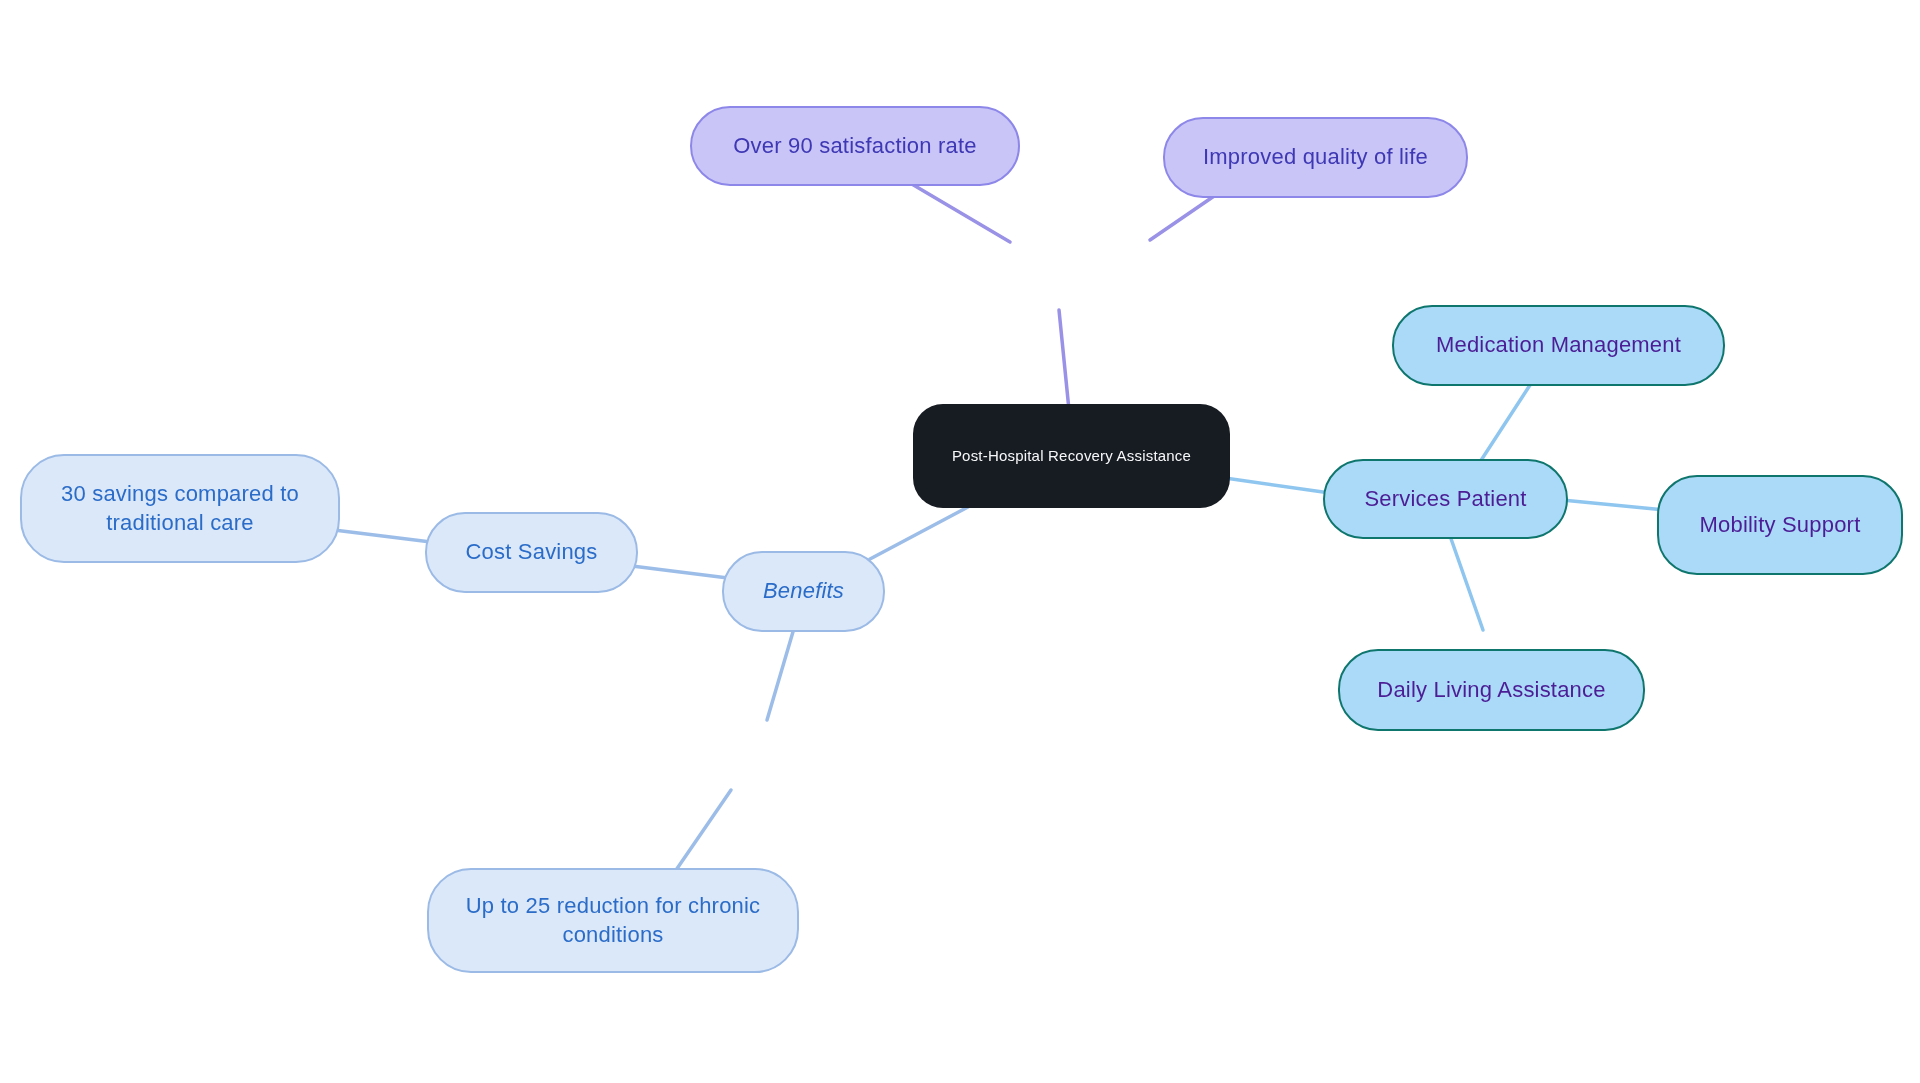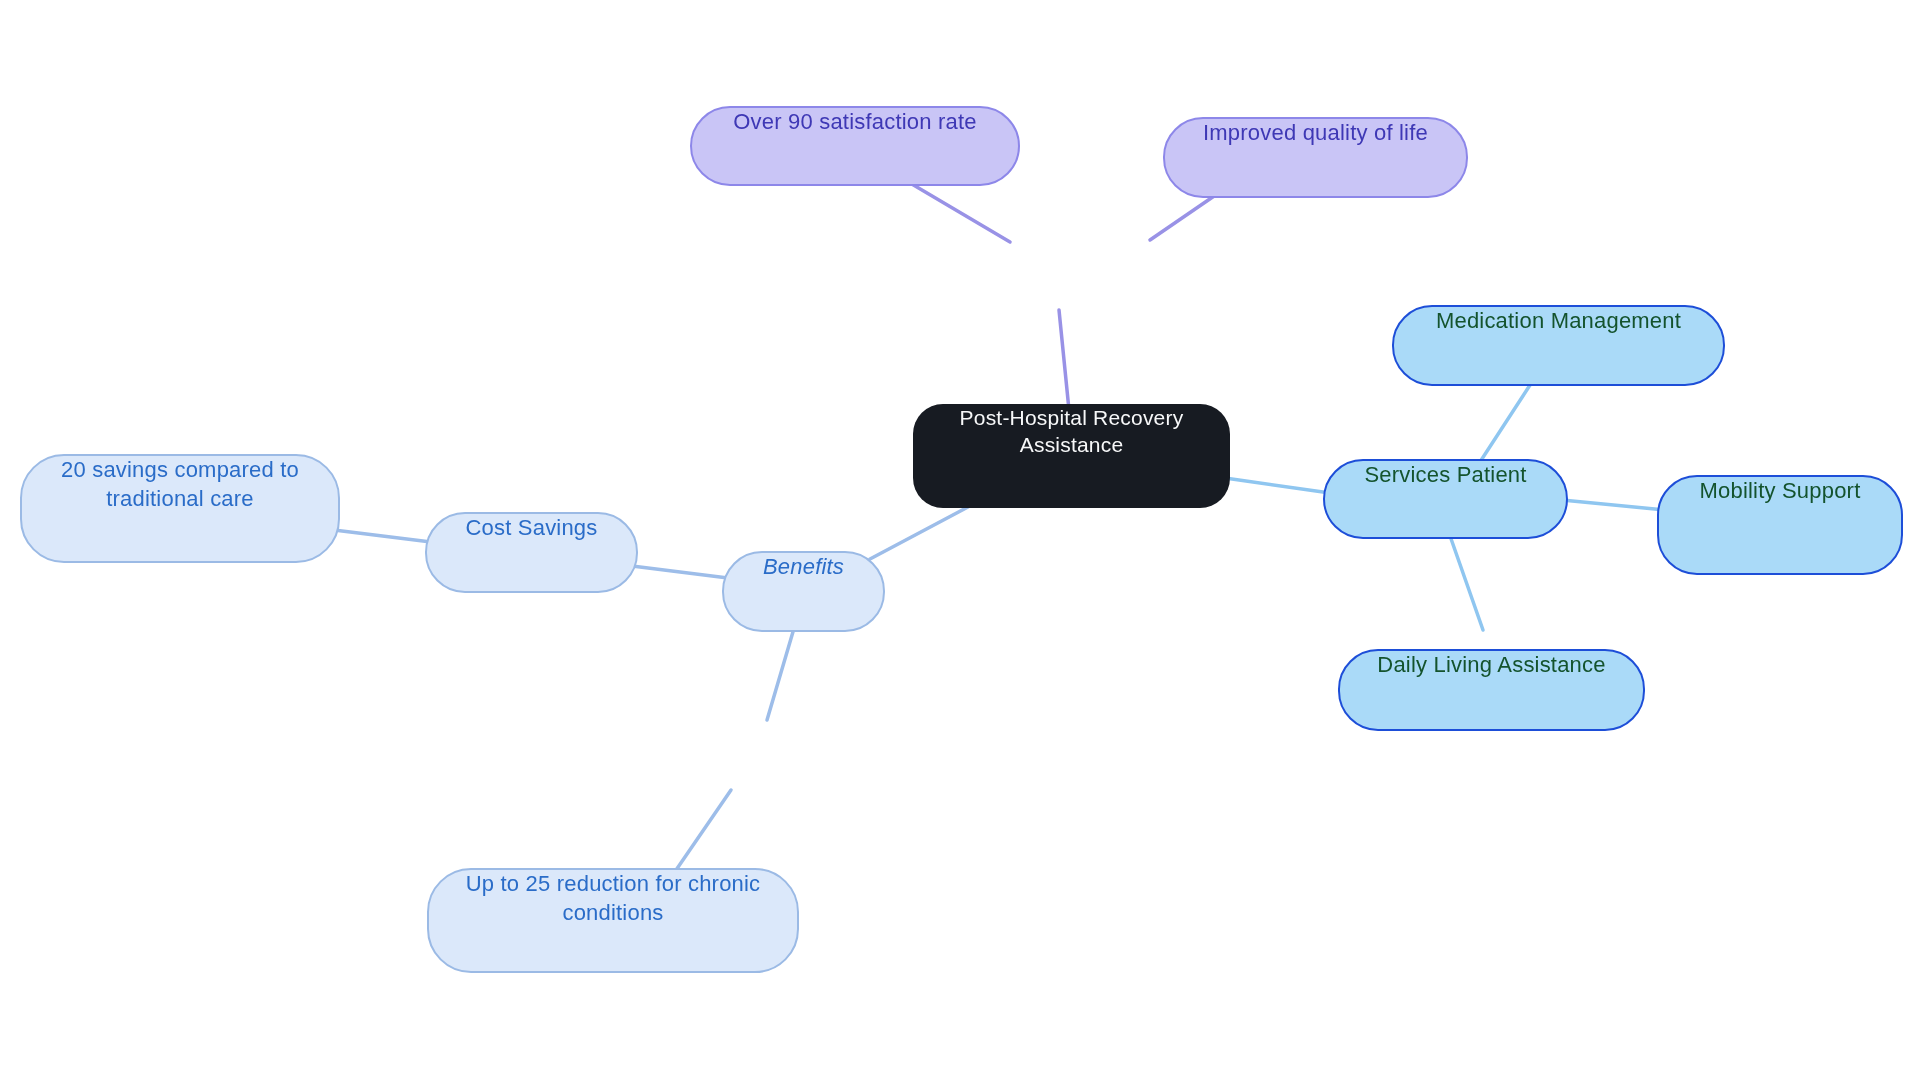--- a/index.html
+++ b/index.html
@@ -17,45 +17,45 @@
     width: 1920px; height: 1083px;
   }
   .edges line { stroke-width: 3.5; stroke-linecap: round; fill: none; }
   .edge-purple { stroke: #9992e6; }
   .edge-cyan   { stroke: #8fc6f0; }
   .edge-peri   { stroke: #9dbde9; }
 
   .node {
     position: absolute;
     display: flex;
-    align-items: flex-start;
+    align-items: center;
     justify-content: center;
     text-align: center;
     box-sizing: border-box;
     font-size: 22px;
     line-height: 1.3;
     padding: 0 22px;
     border-radius: 40px;
     letter-spacing: 0.2px;
   }
   .node--root {
     background: #171b22;
     color: #f7f8f9;
     border-radius: 30px;
-    font-size: 21px;
+    font-size: 15px;
   }
   .node--purple {
     background: #c9c5f6;
     border: 2px solid #8d87e9;
     color: #3e38b5;
   }
   .node--cyan {
     background: #aadaf8;
-    border: 2px solid #1d4ed8;
-    color: #14532d;
+    border: 2px solid #0f766e;
+    color: #4c1d95;
   }
   .node--peri {
     background: #dbe8fa;
     border: 2px solid #9bbae5;
     color: #2a6cc8;
   }
   .node--tall { border-radius: 44px; }
 </style>
 </head>
 <body>
@@ -108,21 +108,21 @@
 
   <div class="node node--peri" style="left:722px; top:551px; width:163px; height:81px;font-style:italic;">
     <span>Benefits</span>
   </div>
 
   <div class="node node--peri" style="left:425px; top:512px; width:213px; height:81px;">
     <span>Cost Savings</span>
   </div>
 
   <div class="node node--peri node--tall" style="left:20px; top:454px; width:320px; height:109px;">
-    <span>20 savings compared to traditional care</span>
+    <span>30 savings compared to traditional care</span>
   </div>
 
 
   <div class="node node--peri node--tall" style="left:427px; top:868px; width:372px; height:105px;">
     <span>Up to 25 reduction for chronic conditions</span>
   </div>
 
 </div>
 
 </body></html>

